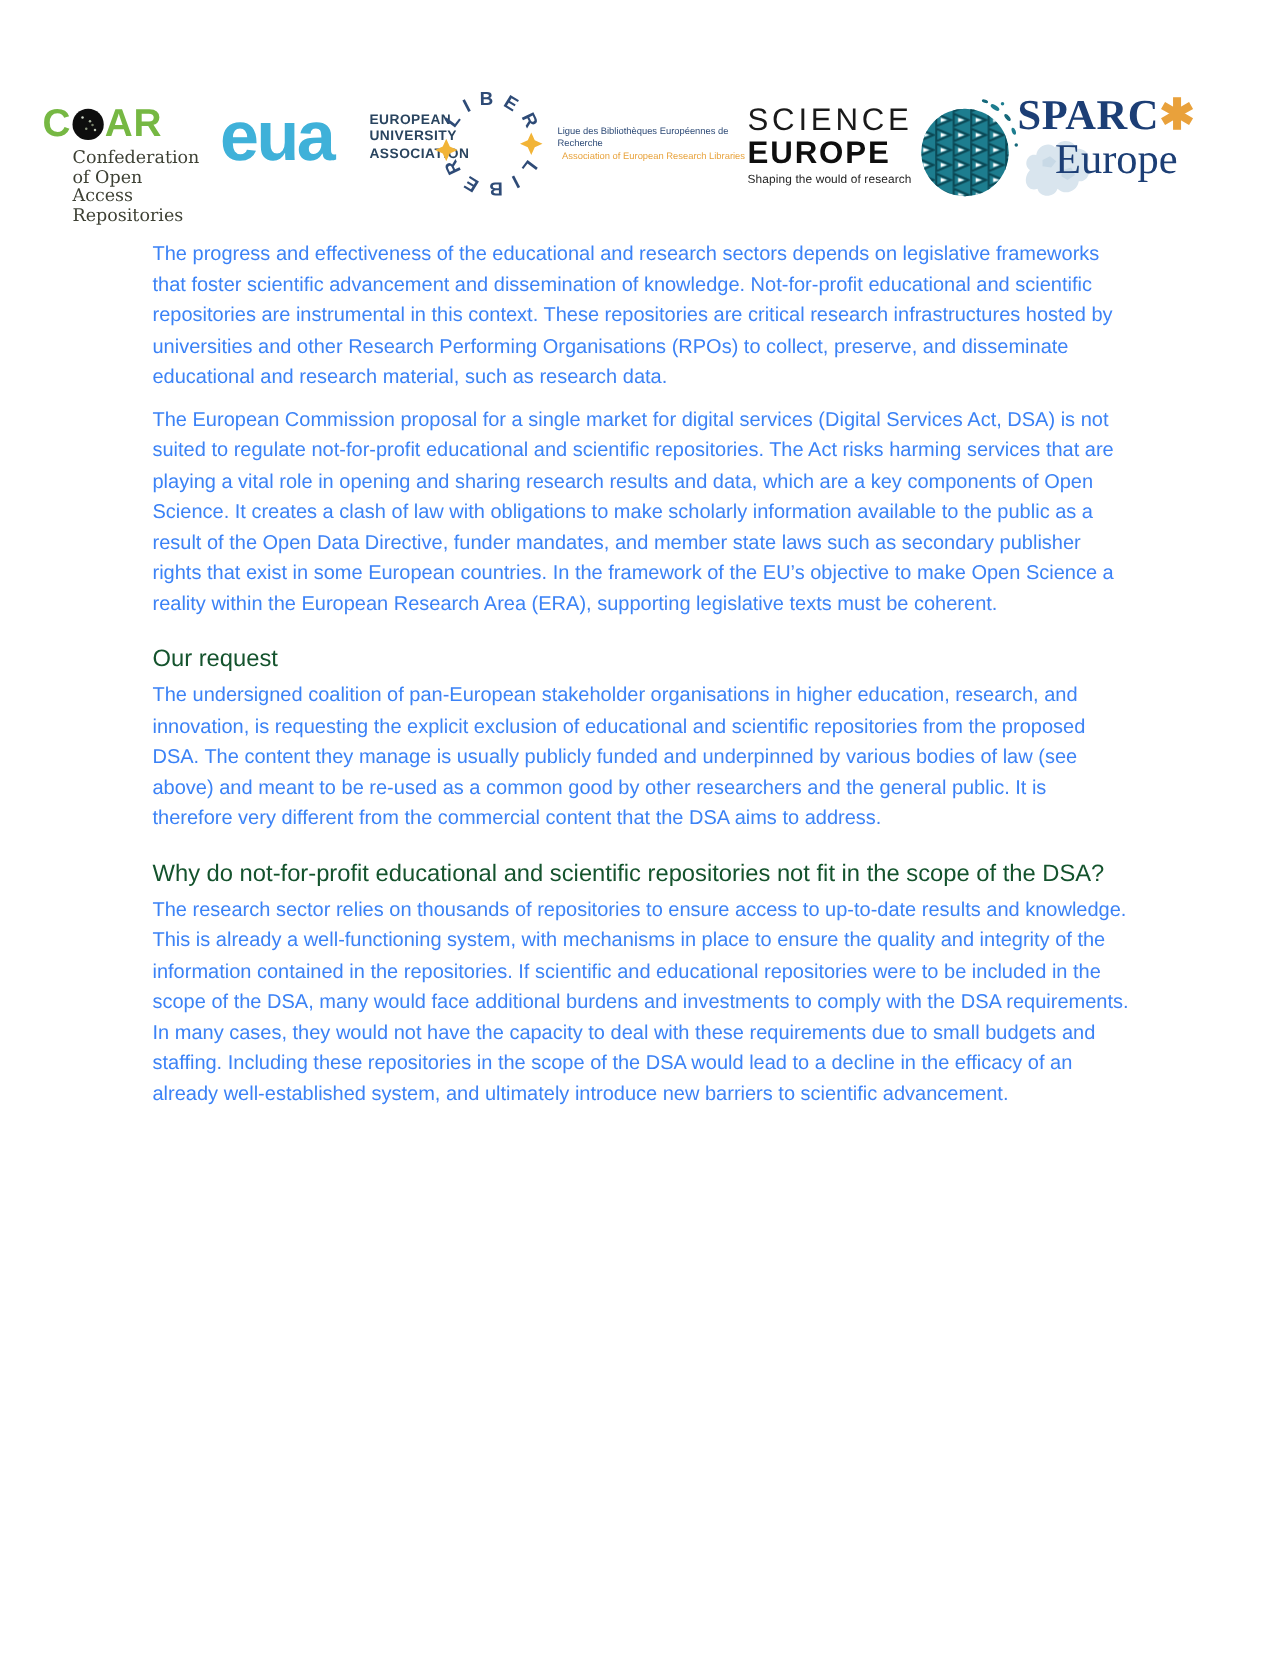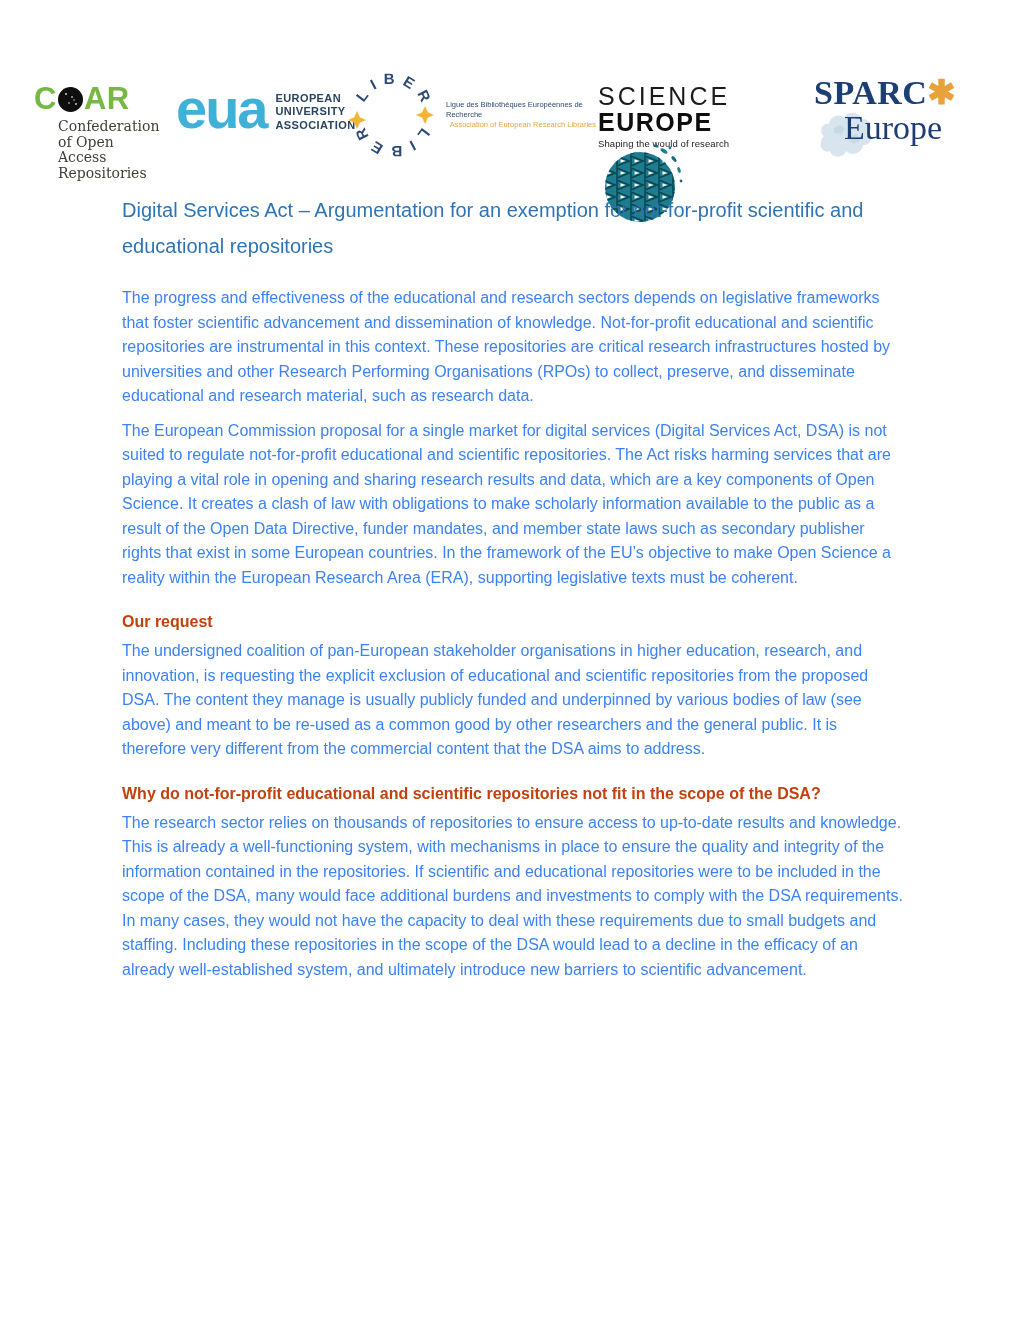--- a/index.html
+++ b/index.html
@@ -13,49 +13,49 @@
   
   .logo-coar { left:34px; top:84px; width:110px; }
   .coar-word { display:flex; align-items:center; font-weight:800; font-size:31px; letter-spacing:0.5px; color:#76B843; line-height:30px; }
   .coar-dot { width:25px; height:25px; border-radius:50%; background:#0e0e0e; display:inline-block; margin:0 1px; position:relative; overflow:hidden; }
   .coar-dot i { position:absolute; left:7px; top:6px; width:2px; height:2px; border-radius:50%; background:#cfd6c8;
                 box-shadow:6px 3px 0 #aab49f, 3px 9px 0 #8c967f, 10px 10px 0 #c2c9b8, 8px 6px 0 #77816a; }
   .coar-sub { margin-top:5px; font-family:"DejaVu Serif", serif; font-size:14px; line-height:15.5px; color:#3d4034;margin-left:24px; }
   .coar-sub span { display:block; }
 
   
-  .logo-eua { left:176px; top:86px; display:flex; align-items:flex-end; }
+  .logo-eua { left:176px; top:86px; display:flex; align-items:center;gap:20px; }
   .eua-word { font-size:56px; font-weight:700; color:#3FB1D9; line-height:46px; letter-spacing:-2px; }
   .eua-name { margin-left:9px; margin-top:2px; color:#29445F; font-size:11px; font-weight:700; letter-spacing:0.4px; line-height:13.5px; }
   .eua-name span { display:block; }
 
   
   .logo-liber { left:346px; top:68px; display:flex; align-items:center; }
   .liber-side { margin-left:6px; width:150px; }
   .liber-l1 { font-size:7.5px; color:#2E4B77; line-height:10px; }
   .liber-l2 { font-size:7.5px; color:#E8A33D; line-height:10px;text-align:right; }
 
   
-  .logo-se { left:598px; top:84px; display:flex; align-items:flex-start;flex-direction:column; }
+  .logo-se { left:598px; top:84px; display:flex; align-items:flex-start; }
   .se-science { font-size:25px; font-weight:400; letter-spacing:3px; color:#1a1a1a; line-height:25px; }
   .se-europe  { font-size:25px; font-weight:800; letter-spacing:1.5px; color:#0e0e0e; line-height:26px; }
   .se-tag     { font-size:9.5px; color:#222; margin-top:3px; letter-spacing:0.1px; }
   .se-globe   { margin-left:4px; margin-top:-6px; }
 
   
   .logo-sparc { left:814px; top:76px; width:165px;font-family:Liberation Serif, serif; }
   .sparc-map { position:absolute; left:0; top:30px; }
   .sparc-l1 { position:relative; font-size:34px; font-weight:800; color:#1C3E75; letter-spacing:0.5px; line-height:34px; }
   .sparc-ast { color:#E9A13B; font-weight:700; }
   .sparc-l2 { position:relative; font-size:34px; font-weight:400; color:#1C3E75; margin-left:30px; line-height:36px; }
 
   
   .content { position:absolute; left:122px; top:192px; width:782px; }
   h1 { font-size:20px; font-weight:400; color:#2E74B5; line-height:36px; margin:0 0 22px 0; }
-  h2 { font-size:16px; font-weight:700; color:#c2410c; line-height:29px; margin:17px 0 3px 0; }
+  h2 { font-size:19px; font-weight:400; color:#14532d; line-height:29px; margin:17px 0 3px 0; }
   p  { font-size:16px; line-height:24.5px; margin:0 0 10px 0; color:#3b82f6; }
 </style>
 </head>
 <body>
 
 <div class="page">
 
   <div class="logo-band">
 
     <div class="logo logo-coar">
@@ -131,21 +131,20 @@
       <svg class="sparc-map" width="64" height="58" viewBox="0 0 64 58">
         <path fill="#D9E5EE" d="M10,30 C4,26 8,16 15,18 C16,10 26,7 30,12 C34,4 46,6 47,13 C55,12 60,20 55,26 C60,31 56,40 49,39 C48,47 38,51 32,45 C30,52 18,53 16,45 C8,48 3,38 10,30 Z"></path>
         <path fill="#c8d9e6" d="M20,22 l6,-3 l5,4 l-4,5 l-7,-1 Z M36,30 l7,-2 l3,6 l-6,4 l-5,-3 Z"></path>
       </svg>
       <div class="sparc-l1"><span>SPARC</span><span class="sparc-ast">✱</span></div>
       <div class="sparc-l2">Europe</div>
     </div>
   </div>
 
   <div class="content">
-    <h1>Digital Services Act – Argumentation for an exemption for not-for-profit scientific and educational repositories</h1>
 
     <p>The progress and effectiveness of the educational and research sectors depends on legislative frameworks that foster scientific advancement and dissemination of knowledge. Not-for-profit educational and scientific repositories are instrumental in this context. These repositories are critical research infrastructures hosted by universities and other Research Performing Organisations (RPOs) to collect, preserve, and disseminate educational and research material, such as research data.</p>
     <p>The European Commission proposal for a single market for digital services (Digital Services Act, DSA) is not suited to regulate not-for-profit educational and scientific repositories. The Act risks harming services that are playing a vital role in opening and sharing research results and data, which are a key components of Open Science. It creates a clash of law with obligations to make scholarly information available to the public as a result of the Open Data Directive, funder mandates, and member state laws such as secondary publisher rights that exist in some European countries. In the framework of the EU’s objective to make Open Science a reality within the European Research Area (ERA), supporting legislative texts must be coherent.</p>
 
     <h2>Our request</h2>
     <p>The undersigned coalition of pan-European stakeholder organisations in higher education, research, and innovation, is requesting the explicit exclusion of educational and scientific repositories from the proposed DSA. The content they manage is usually publicly funded and underpinned by various bodies of law (see above) and meant to be re-used as a common good by other researchers and the general public. It is therefore very different from the commercial content that the DSA aims to address.</p>
 
     <h2>Why do not-for-profit educational and scientific repositories not fit in the scope of the DSA?</h2>
     <p>The research sector relies on thousands of repositories to ensure access to up-to-date results and knowledge. This is already a well-functioning system, with mechanisms in place to ensure the quality and integrity of the information contained in the repositories. If scientific and educational repositories were to be included in the scope of the DSA, many would face additional burdens and investments to comply with the DSA requirements. In many cases, they would not have the capacity to deal with these requirements due to small budgets and staffing. Including these repositories in the scope of the DSA would lead to a decline in the efficacy of an already well-established system, and ultimately introduce new barriers to scientific advancement.</p>
   </div>

